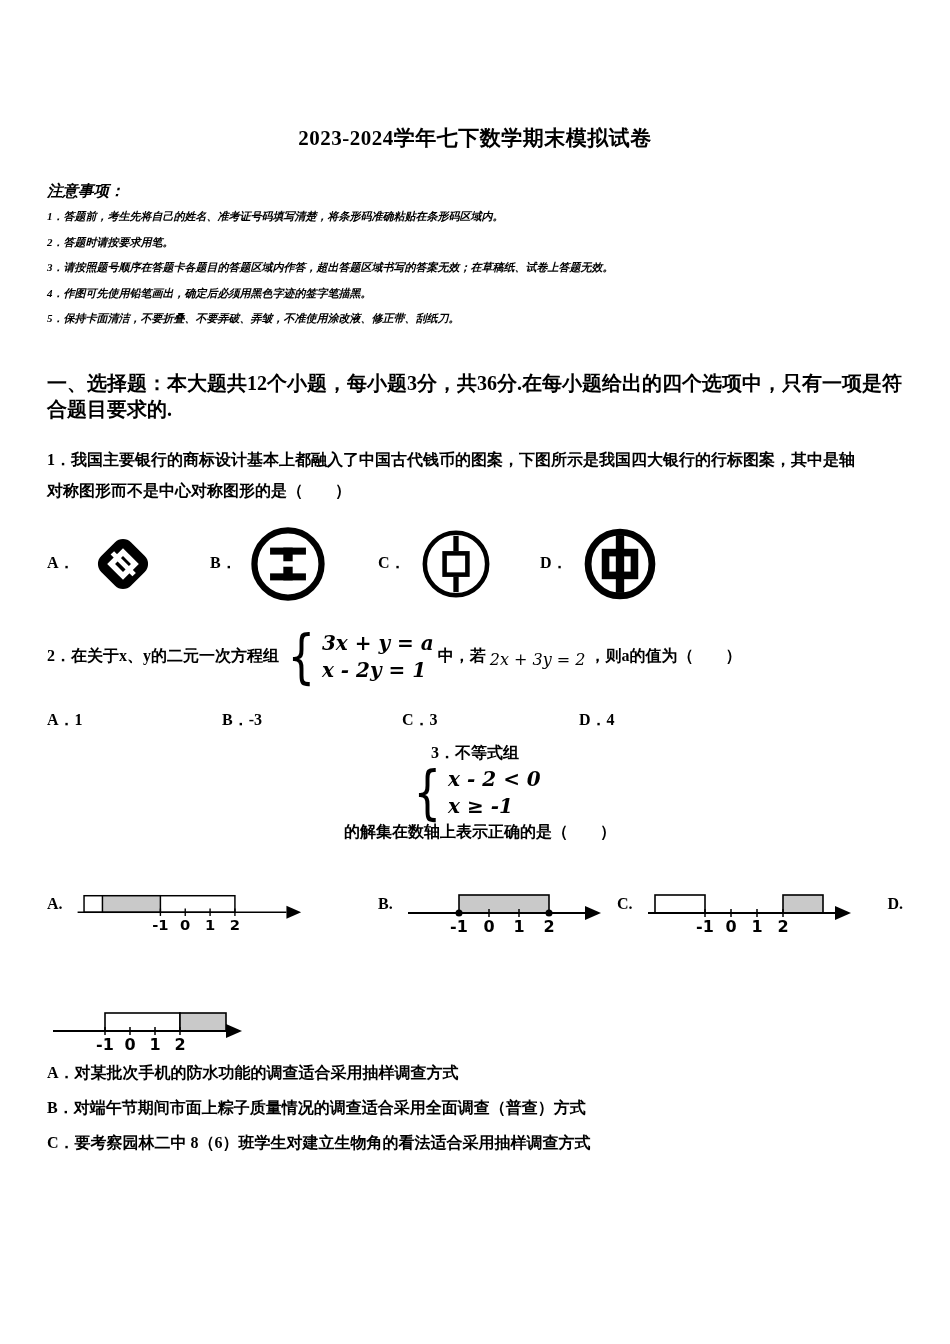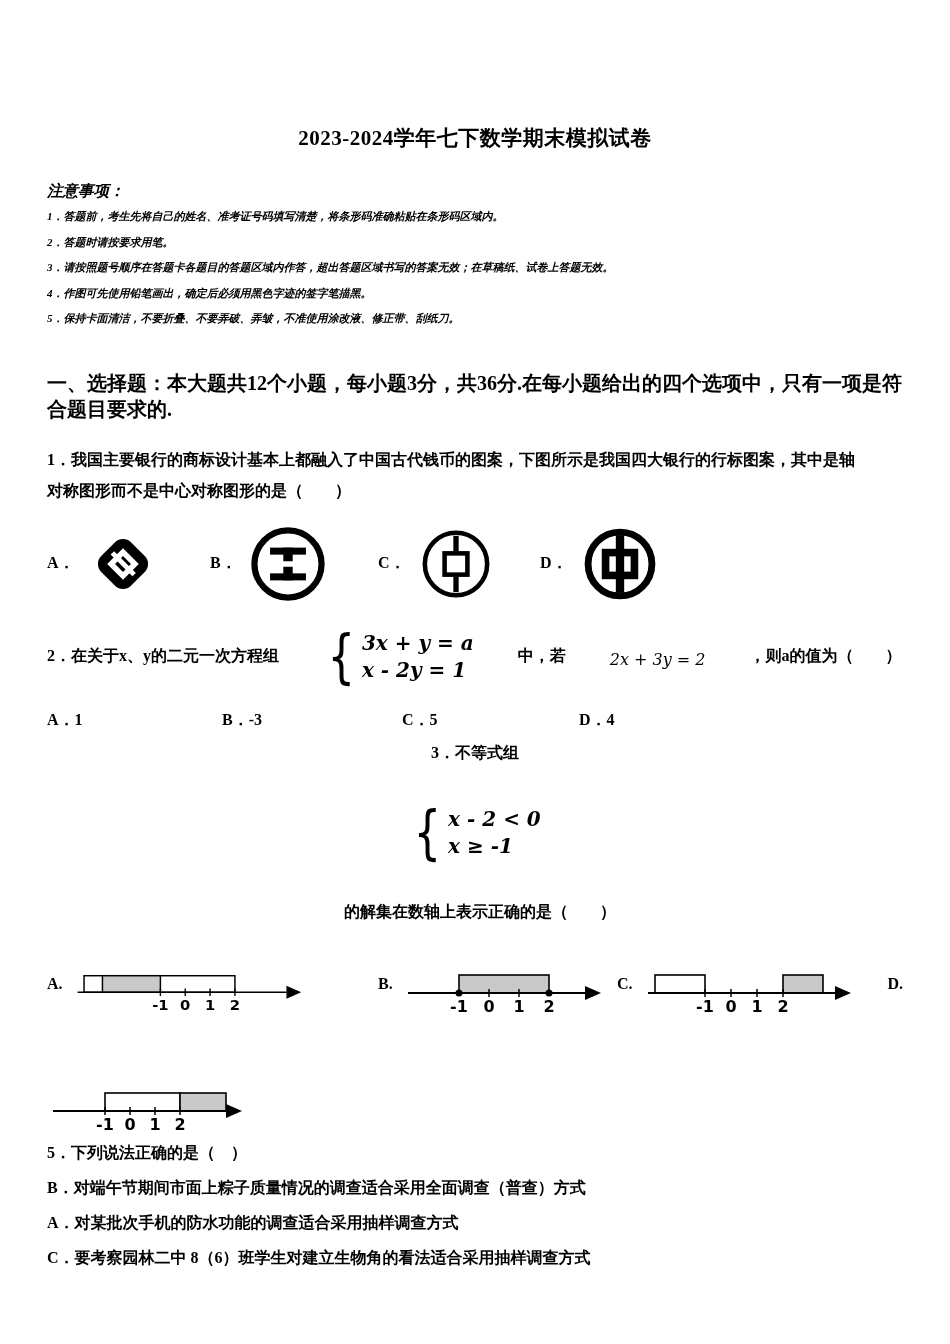--- a/index.html
+++ b/index.html
@@ -23,21 +23,21 @@
   .q1-stem { margin-top:22px; }
 
   .logo-row { display:flex; align-items:center; margin-top:10px; height:96px; }
   .logo-group { display:flex; align-items:center; }
   .lg-a { width:163px; } .lg-b { width:168px; } .lg-c { width:162px; } .lg-d { flex:1; }
   .opt-letter { font-size:16px; margin-right:12px; }
   .logo-svg { display:block; }
 
   .math { font-family:"DejaVu Serif",serif; font-style:italic; font-weight:400; }
 
-  .eq-line { display:flex; align-items:center; margin-top:16px; flex-wrap:nowrap;gap:40px; }
+  .eq-line { display:flex; align-items:center; margin-top:16px; flex-wrap:nowrap; }
   .sys { display:inline-flex; align-items:center; margin:0 4px; }
   .sys .brace { font-family:"DejaVu Sans",sans-serif; font-weight:400; font-size:58px; line-height:58px; transform:scaleX(0.75); }
   .sys .eqs { display:flex; flex-direction:column; margin-left:2px; }
   .sys .eqs .math { font-size:20px; line-height:27px; white-space:nowrap;font-weight:bold; }
   .cond { margin:0 4px; transform:translateY(3px); }
 
   .opt4-row { display:flex; margin-top:24px; font-size:16px;gap:12px; }
   .o-a { width:163px; } .o-b { width:168px; } .o-c { width:165px; } .o-d { flex:1; }
 
   .q3-line { margin-top:12px;flex-direction:column; }
@@ -123,21 +123,21 @@
       </span>
     </span>
     <span>中，若</span>
     <span class="math cond">2x + 3y = 2</span>
     <span>，则a的值为（　　）</span>
   </div>
 
   <div class="opt4-row">
     <span class="o-a">A．1</span>
     <span class="o-b">B．-3</span>
-    <span class="o-c">C．5</span>
+    <span class="o-c">C．3</span>
     <span class="o-d">D．4</span>
   </div>
 
   <div class="eq-line q3-line">
     <span>3．不等式组</span>
     <span class="sys">
       <span class="brace">{</span>
       <span class="eqs">
         <span class="math">x - 2 &lt; 0</span>
         <span class="math">x ≥ -1</span>
@@ -212,19 +212,18 @@
       <line x1="130" y1="36" x2="130" y2="44" stroke="#000" stroke-width="1.5"></line>
       <text x="55" y="59" text-anchor="middle" font-size="16" font-family="DejaVu Sans">-1</text>
       <text x="80" y="59" text-anchor="middle" font-size="16" font-family="DejaVu Sans">0</text>
       <text x="105" y="59" text-anchor="middle" font-size="16" font-family="DejaVu Sans">1</text>
       <text x="130" y="59" text-anchor="middle" font-size="16" font-family="DejaVu Sans">2</text>
     </svg>
   </div>
 
 
   <div class="q5-block">
-    <div class="choice-line">5．下列说法正确的是（　）</div>
+    <div class="choice-line">A．对某批次手机的防水功能的调查适合采用抽样调查方式</div>
     <div class="choice-line">B．对端午节期间市面上粽子质量情况的调查适合采用全面调查（普查）方式</div>
-    <div class="choice-line">A．对某批次手机的防水功能的调查适合采用抽样调查方式</div>
     <div class="choice-line">C．要考察园林二中 8（6）班学生对建立生物角的看法适合采用抽样调查方式</div>
   </div>
 
 </div>
 
 </body></html>

